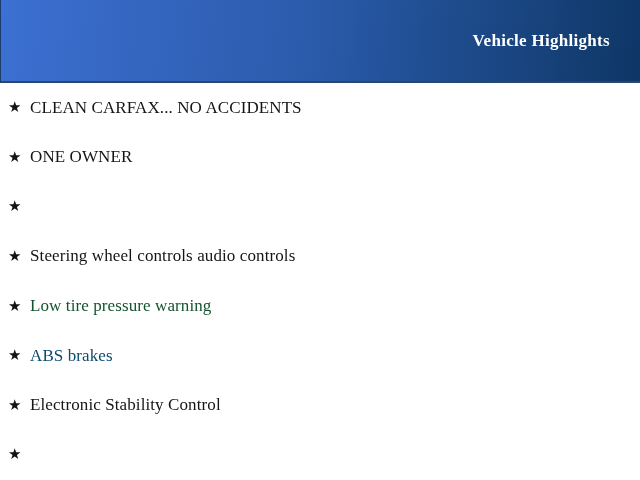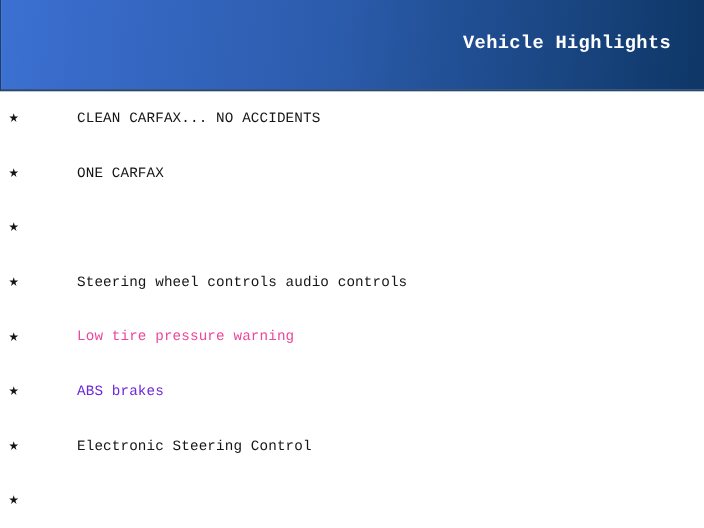--- a/index.html
+++ b/index.html
@@ -6,21 +6,21 @@
     margin: 0;
     padding: 0;
     background: #ffffff;
   }
   .page {
     position: relative;
     width: 640px;
     height: 480px;
     overflow: hidden;
     background: #ffffff;
-    font-family: Liberation Mono, monospace;
+    font-family: Liberation Serif, serif;
   }
   .banner {
     box-sizing: border-box;
     height: 83px;
     width: 100%;
     display: flex;
     align-items: center;
     justify-content: flex-end;
     padding-right: 30px;
     border-bottom: 2px solid #27476f;
@@ -48,67 +48,66 @@
     box-sizing: border-box;
   }
   .star {
     width: 22px;
     flex: 0 0 22px;
     font-size: 15px;
     line-height: 1;
     color: #141414;
   }
   .label {
-    font-size: 13px;
+    font-size: 17px;
     color: #151515;
     letter-spacing: 0.1px;
     line-height: 1.2;
     white-space: nowrap;
-    margin-left: 40px;
   }
 </style>
 </head>
 <body>
 
 <div class="page">
   <header class="banner" style="background: linear-gradient(96deg, rgb(60, 112, 210) 0%, rgb(43, 91, 171) 48%, rgb(14, 55, 102) 100%); border-bottom-color: rgb(39, 71, 111);">
     <h1 class="title" style="color: rgb(255, 255, 255);">Vehicle Highlights</h1>
   </header>
   <ul class="list" id="highlight-list">
   <li class="row">
     <span class="star">★</span>
     <span class="label" style="color: rgb(21, 21, 21);">CLEAN CARFAX... NO ACCIDENTS</span>
   </li>
 
   <li class="row">
     <span class="star">★</span>
-    <span class="label" style="color: rgb(21, 21, 21);">ONE CARFAX</span>
+    <span class="label" style="color: rgb(21, 21, 21);">ONE OWNER</span>
   </li>
 
   <li class="row">
     <span class="star">★</span>
   </li>
 
   <li class="row">
     <span class="star">★</span>
     <span class="label" style="color: rgb(21, 21, 21);">Steering wheel controls audio controls</span>
   </li>
 
   <li class="row">
     <span class="star">★</span>
-    <span class="label" style="color: #ec4899;">Low tire pressure warning</span>
+    <span class="label" style="color: #14532d;">Low tire pressure warning</span>
   </li>
 
   <li class="row">
     <span class="star">★</span>
-    <span class="label" style="color: #6d28d9;">ABS brakes</span>
+    <span class="label" style="color: #0c4a6e;">ABS brakes</span>
   </li>
 
   <li class="row">
     <span class="star">★</span>
-    <span class="label" style="color: rgb(21, 21, 21);">Electronic Steering Control</span>
+    <span class="label" style="color: rgb(21, 21, 21);">Electronic Stability Control</span>
   </li>
 
   <li class="row">
     <span class="star">★</span>
   </li>
 </ul>
 </div>
 
 </body></html>

